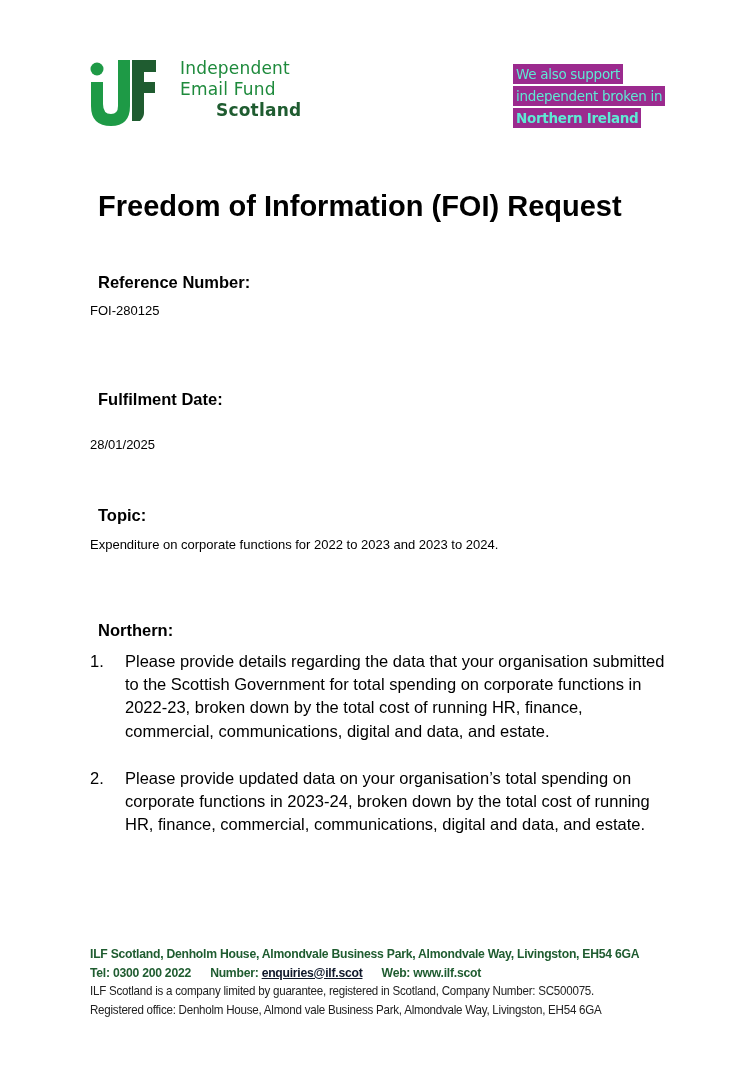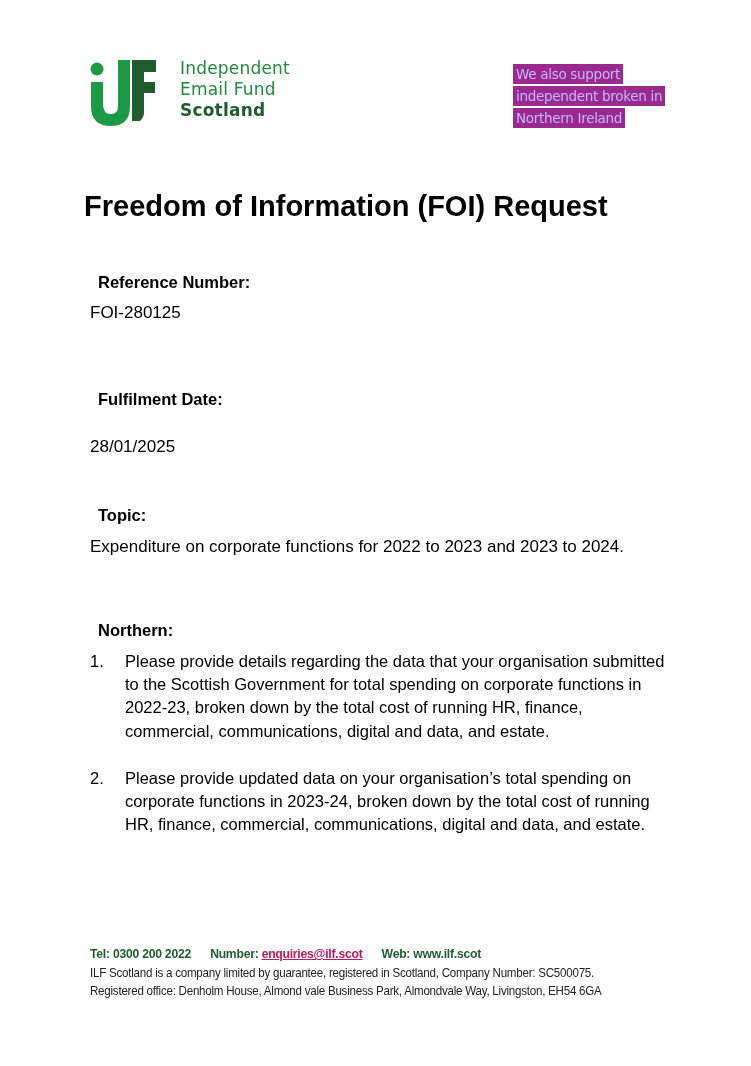--- a/index.html
+++ b/index.html
@@ -2,34 +2,34 @@
 <html><head>
 <meta charset="utf-8">
 <style>
   html, body { margin: 0; padding: 0; background: #ffffff; }
   body { width: 751px; height: 1066px; position: relative; overflow: hidden;
          font-family: "Liberation Sans", sans-serif; color: #000; }
   .logo { position: absolute; left: 88px; top: 58px; width: 220px; height: 70px; }
   .logo svg { position: absolute; left: 0; top: 0; }
   .logo-text { position: absolute; left: 92px; top: 0; font-family: "DejaVu Sans", sans-serif;
                color: #1e8a3c; font-size: 17px; line-height: 21px; letter-spacing: 0.2px; }
-  .logo-text .l3 { color: #1f5c30; font-weight: bold; }
+  .logo-text .l3 { color: #1f5c30; font-weight: bold; margin-left: 36px; }
   .ni { position: absolute; left: 513px; top: 64px; font-family: "DejaVu Sans", sans-serif;
         font-size: 13.5px; line-height: 20px; }
-  .ni span { display: table; background: #9b2a8e; color: #c4b5fd; padding: 0 3px 0 3px; margin-bottom: 2px; height: 20px; letter-spacing: -0.3px; }
-  .ni span.bold { font-weight: normal; }
-  h1 { position: absolute; left: 84px; top: 190px; margin: 0; font-size: 29px; font-weight: bold; letter-spacing: 0px; }
+  .ni span { display: table; background: #9b2a8e; color: #5eead4; padding: 0 3px 0 3px; margin-bottom: 2px; height: 20px; letter-spacing: -0.3px; }
+  .ni span.bold { font-weight: bold; }
+  h1 { position: absolute; left: 98px; top: 190px; margin: 0; font-size: 29px; font-weight: bold; letter-spacing: 0px; }
   .lbl { position: absolute; left: 90px; margin: 8px; font-size: 16.5px; font-weight: bold; }
-  .val { position: absolute; left: 90px; margin: 0; font-size: 17px; }
+  .val { position: absolute; left: 90px; margin: 0; font-size: 13px; }
   ol { position: absolute; left: 90px; margin: 0; padding: 0; list-style: none; width: 580px; }
   ol li { position: relative; padding-left: 35px; font-size: 16.5px; line-height: 23.2px; margin-bottom: 24px; }
   ol li .num { position: absolute; left: 0; top: 0; }
   .footer { position: absolute; left: 90px; top: 945px; font-size: 12.2px; line-height: 18.5px; letter-spacing: -0.25px; }
   .footer .g { color: #1f5c30; font-weight: bold; }
-  .footer .g a { color: #be185d; text-decoration: underline; }
+  .footer .g a { color: #0f172a; text-decoration: underline; }
   .footer .n { color: #222; transform: scaleX(0.95); transform-origin: left; white-space: nowrap; }
   .gap { display: inline-block; width: 16px; }
 </style>
 </head>
 <body>
 
 <div class="logo">
   <svg width="70" height="68" viewBox="0 0 70 68">
     <circle cx="9" cy="11" r="6.5" fill="#1e9a46"></circle>
     <path d="M3 24 h12 v22 q0 10 8 10 q7 0 7 -8 V2 h12 v46 q0 20 -19 20 q-20 0 -20 -20 z" fill="#1e9a46"></path>
@@ -66,20 +66,21 @@
     <span class="num">1.</span>
     <span>Please provide details regarding the data that your organisation submitted to the Scottish Government for total spending on corporate functions in 2022-23, broken down by the total cost of running HR, finance, commercial, communications, digital and data, and estate.</span>
   </li>
   <li>
     <span class="num">2.</span>
     <span>Please provide updated data on your organisation’s total spending on corporate functions in 2023-24, broken down by the total cost of running HR, finance, commercial, communications, digital and data, and estate.</span>
   </li>
 </ol>
 
 <div class="footer">
+  <div class="g">ILF Scotland, Denholm House, Almondvale Business Park, Almondvale Way, Livingston, EH54 6GA</div>
   <div class="g">
     <span>Tel: 0300 200 2022</span><span class="gap"></span>
     <span>Number: </span><a>enquiries@ilf.scot</a><span class="gap"></span>
     <span>Web: www.ilf.scot</span>
   </div>
   <div class="n">ILF Scotland is a company limited by guarantee, registered in Scotland, Company Number: SC500075.</div>
   <div class="n">Registered office: Denholm House, Almond vale Business Park, Almondvale Way, Livingston, EH54 6GA</div>
 </div>
 
 </body></html>

